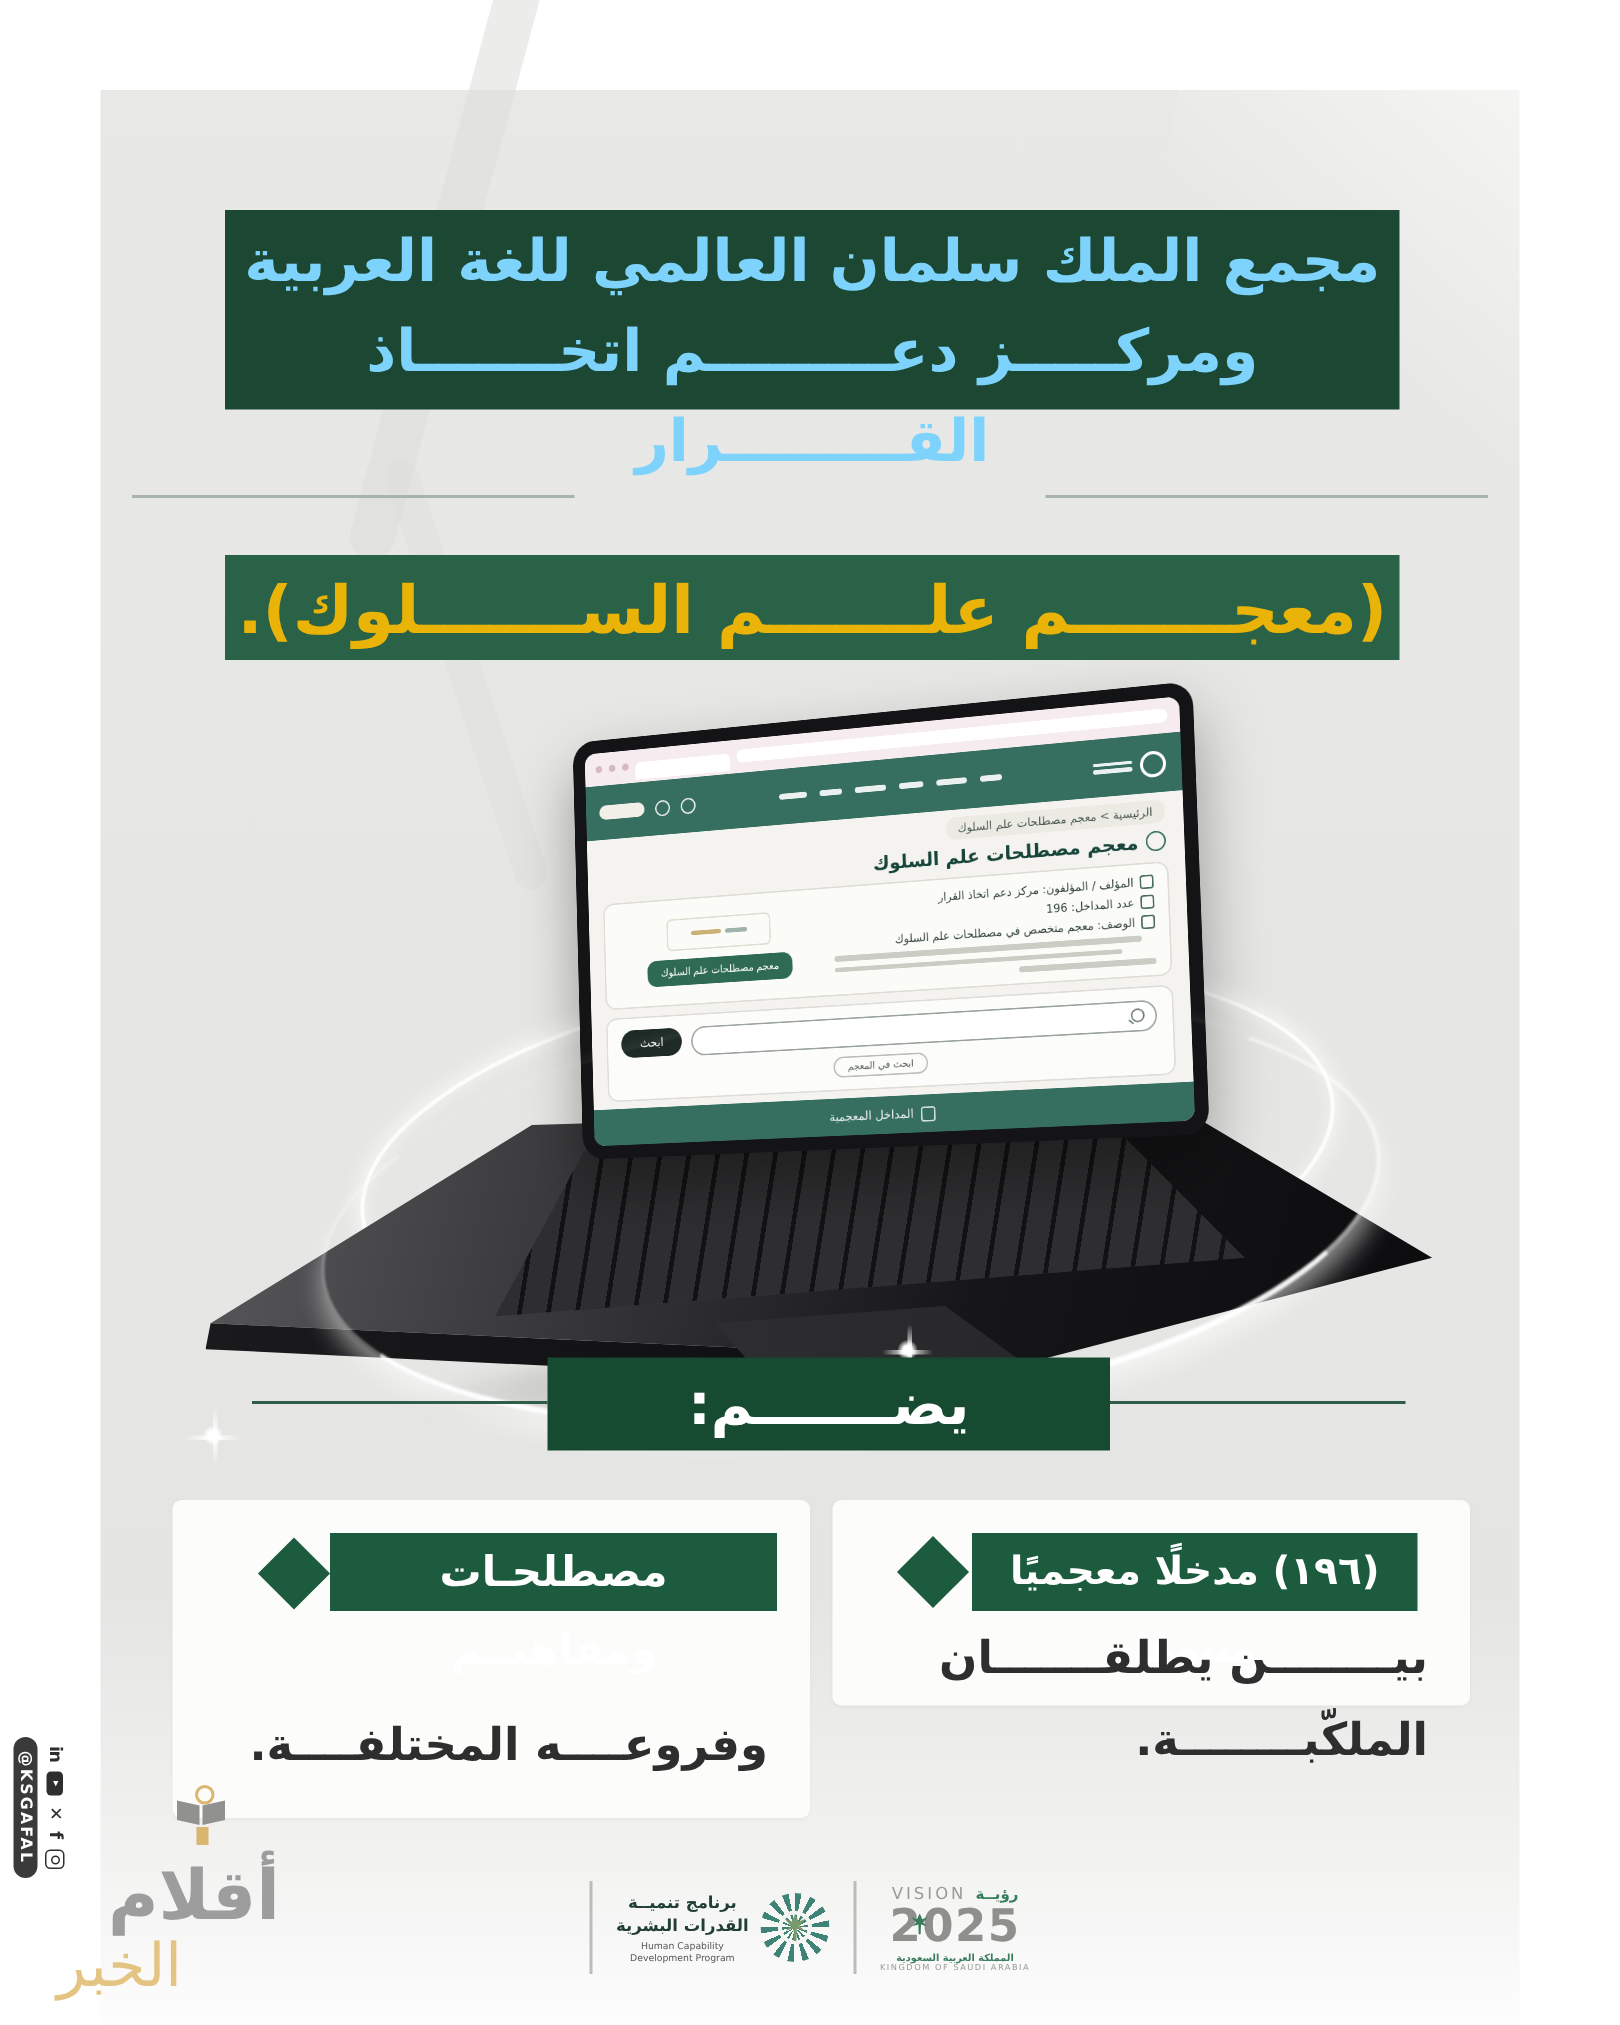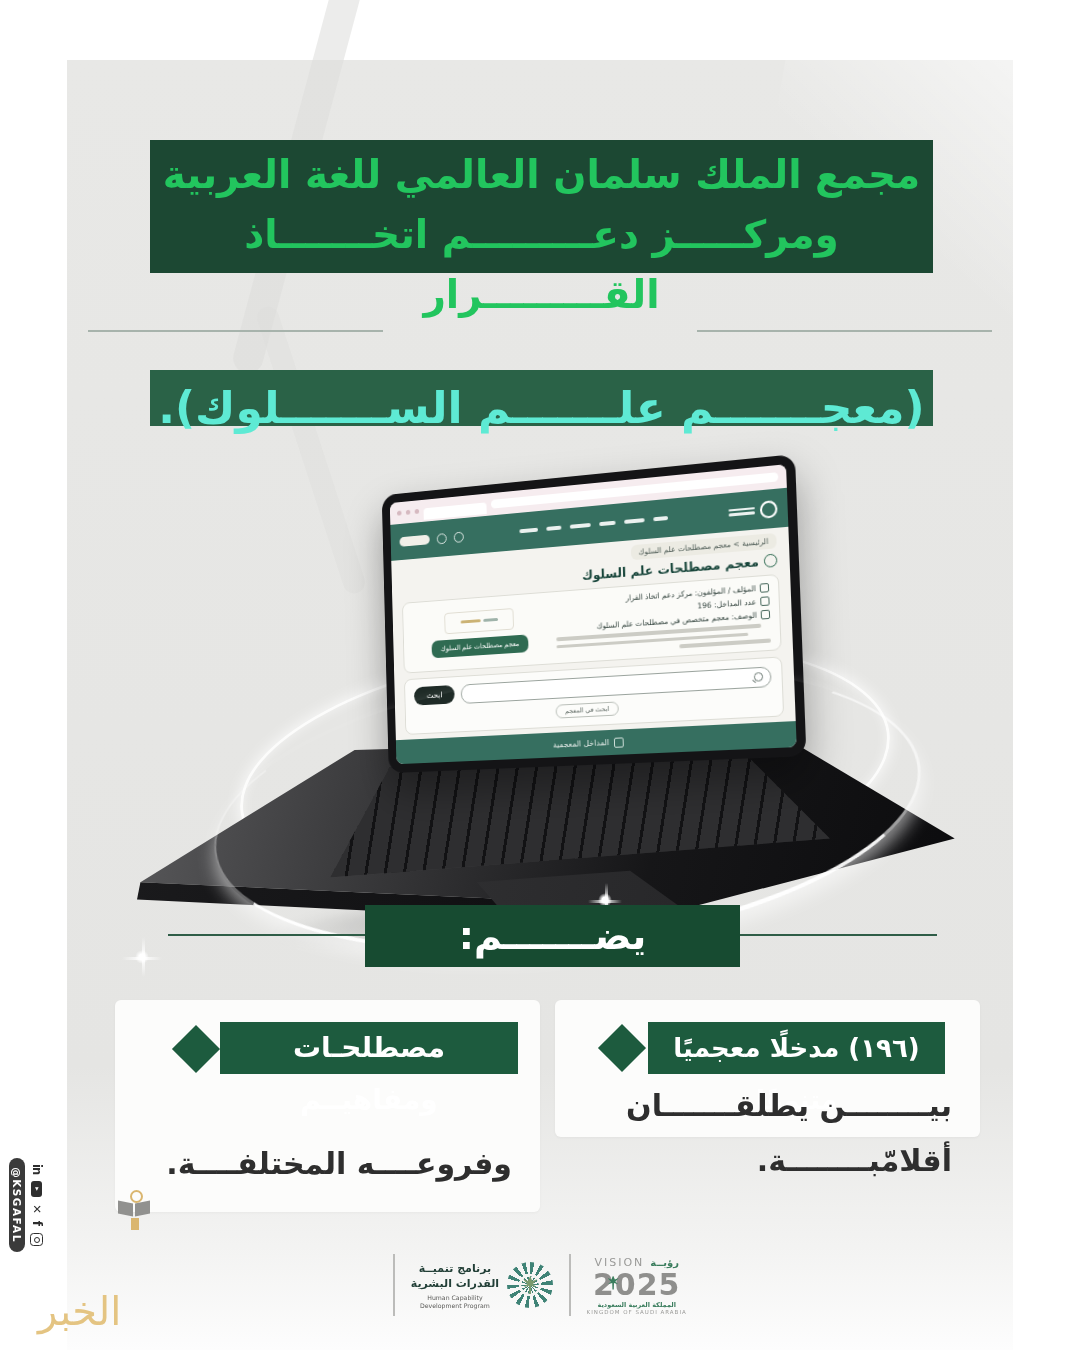--- a/index.html
+++ b/index.html
@@ -15,29 +15,29 @@
   .wm-stroke2{left:300px;top:300px;width:22px;height:300px;background:#dedddb;opacity:.45;
               transform:rotate(-18deg);border-radius:20px;}
   .sw-tr{right:-40px;top:-40px;width:360px;height:520px;
          background:linear-gradient(212deg,rgba(255,255,255,.95) 0%,rgba(255,255,255,0) 55%);
          transform:rotate(10deg);}
   .sw-r2{right:-120px;top:260px;width:340px;height:600px;
          background:linear-gradient(250deg,rgba(255,255,255,.8) 0%,rgba(255,255,255,0) 50%);
          transform:rotate(18deg);}
 
   
-  .banner1{left:150px;top:140px;width:783px;height:133px;background:#1c4833;color:#22c55e;
+  .banner1{left:150px;top:140px;width:783px;height:133px;background:#1c4833;color:#7dd3fc;
            text-align:center;padding-top:5px;box-sizing:border-box;}
   .banner1 div{font-size:39px;font-weight:bold;line-height:60px;}
   .launch-word{left:0;top:296px;width:1080px;text-align:center;color:#1c4833;
                font-size:44px;font-weight:bold;}
   .launch-line{top:330px;height:2px;background:#a7b3ac;}
   .launch-line.l{left:88px;width:295px;}
   .launch-line.r{left:697px;width:295px;}
-  .banner2{left:150px;top:370px;width:783px;height:56px;background:#2a6247;color:#5eead4;
+  .banner2{left:150px;top:370px;width:783px;height:70px;background:#2a6247;color:#eab308;
            text-align:center;font-size:44px;font-weight:bold;line-height:76px;}
   .banner3{left:365px;top:905px;width:375px;height:62px;background:#174b31;color:#ffffff;
            text-align:center;font-size:38px;font-weight:bold;line-height:62px;}
   .inc-line{top:934px;height:2px;background:#2f5d47;}
   .inc-line.l{left:168px;width:197px;}
   .inc-line.r{left:740px;width:197px;}
 
   
   .laptop{left:120px;top:445px;width:850px;height:545px;}
   .ring{border-radius:50%;}
@@ -301,21 +301,21 @@
   </div>
 
   <div class="abs inc-line l"></div>
   <div class="abs inc-line r"></div>
   <div class="abs banner3" dir="rtl">يضـــــــم:</div>
 
   <div class="abs fcard right">
     <span class="dmd" style="left:50px;top:31px;"></span>
     <div class="fbadge" style="left:93px;top:22px;width:297px;font-size:26px;" dir="rtl">(١٩٦) مدخلًا معجميًا متنوعًا</div>
     <div class="fline" style="top:88px;font-size:30px;">بيــــــــن يطلقـــــــان</div>
-    <div class="fline" style="top:143px;font-size:30px;">أقلامّبــــــــة.</div>
+    <div class="fline" style="top:143px;font-size:30px;">الملكّبــــــــة.</div>
   </div>
   <div class="abs fcard left">
     <span class="dmd" style="left:64px;top:32px;"></span>
     <div class="fbadge" style="left:105px;top:22px;width:298px;font-size:28px;" dir="rtl">مصطلحـات ومفاهيــم</div>
     <div class="fline" style="top:146px;font-size:30px;">وفروعــــه المختلفــــة.</div>
   </div>
 
   <div class="abs social">
     <div class="soc-icons">
       <span class="soc-li">in</span>
@@ -329,20 +329,21 @@
     <span class="handle-pill">@KSGAFAL</span>
   </div>
 
   <div class="abs aqlam">
     <div class="aq-book">
       <span class="bulb"></span>
         <span class="pg l"></span>
         <span class="pg r"></span>
         <span class="base"></span>
     </div>
+    <div class="aq-w1">أقلام</div>
     <div class="aq-w2">الخبر</div>
   </div>
 
   <div class="abs partners">
     <div class="sep"></div>
     <div class="hcdp">
       <div class="hc-text">
         <div class="ar">برنامج تنميــة</div>
         <div class="ar">القدرات البشرية</div>
         <div class="en"><span>Human Capability</span><br>

